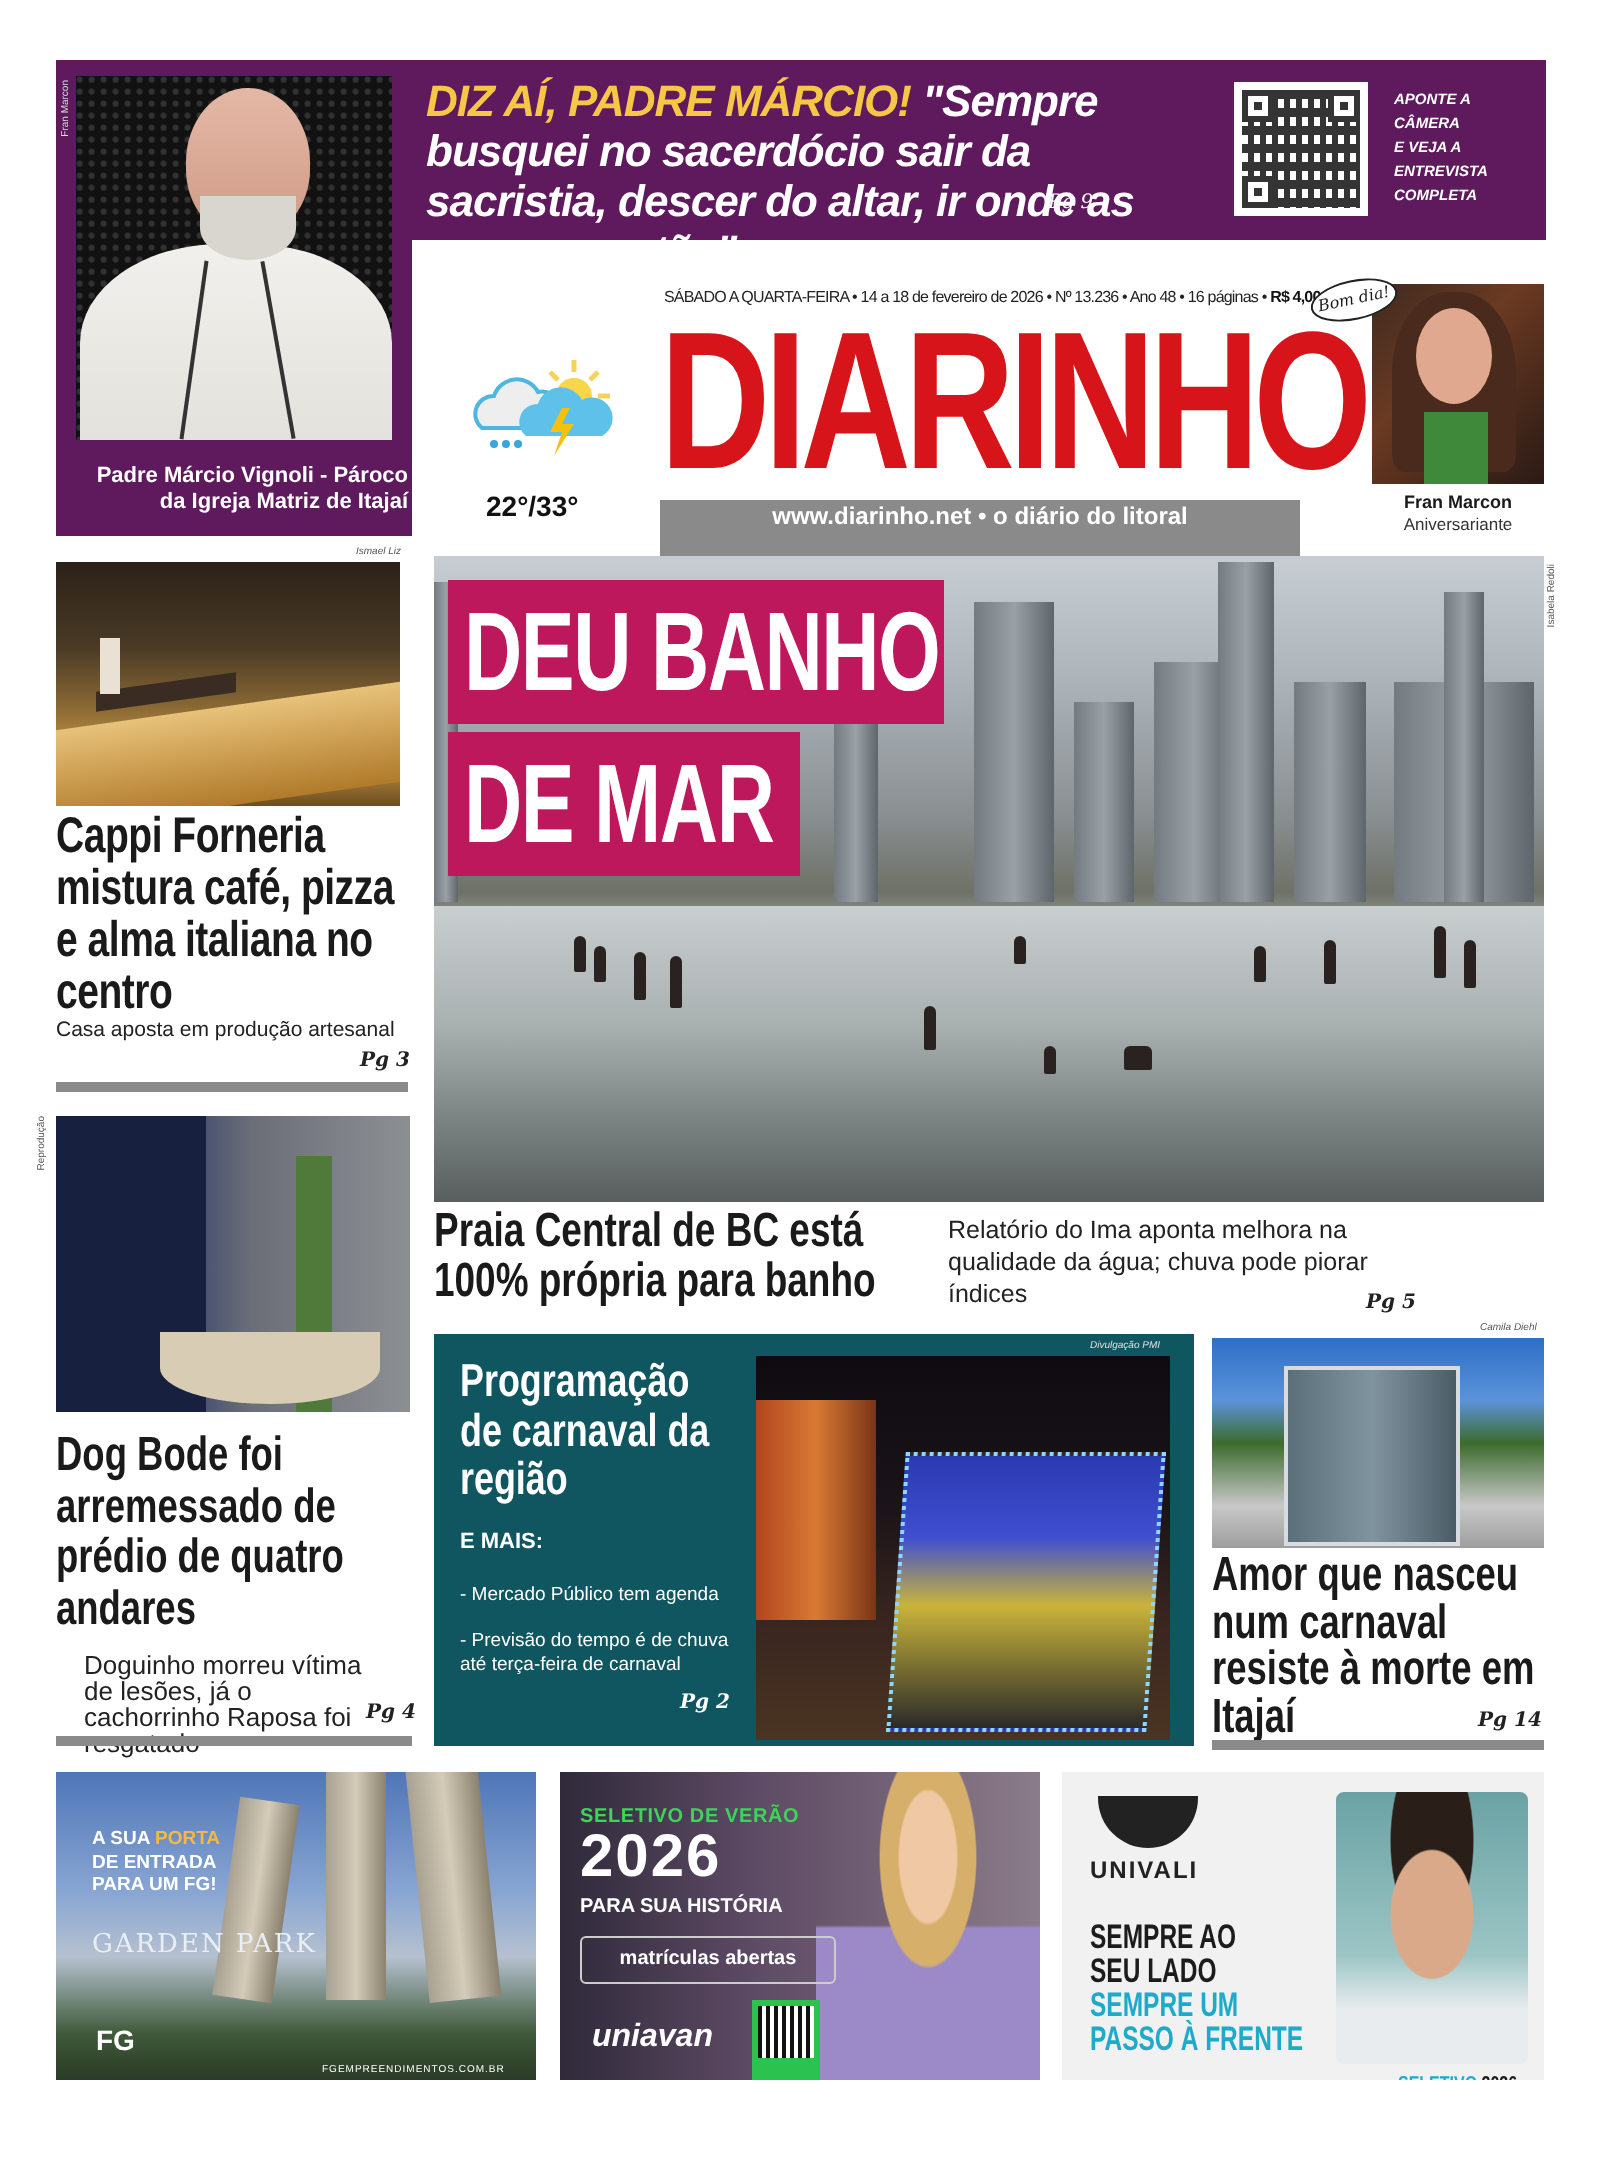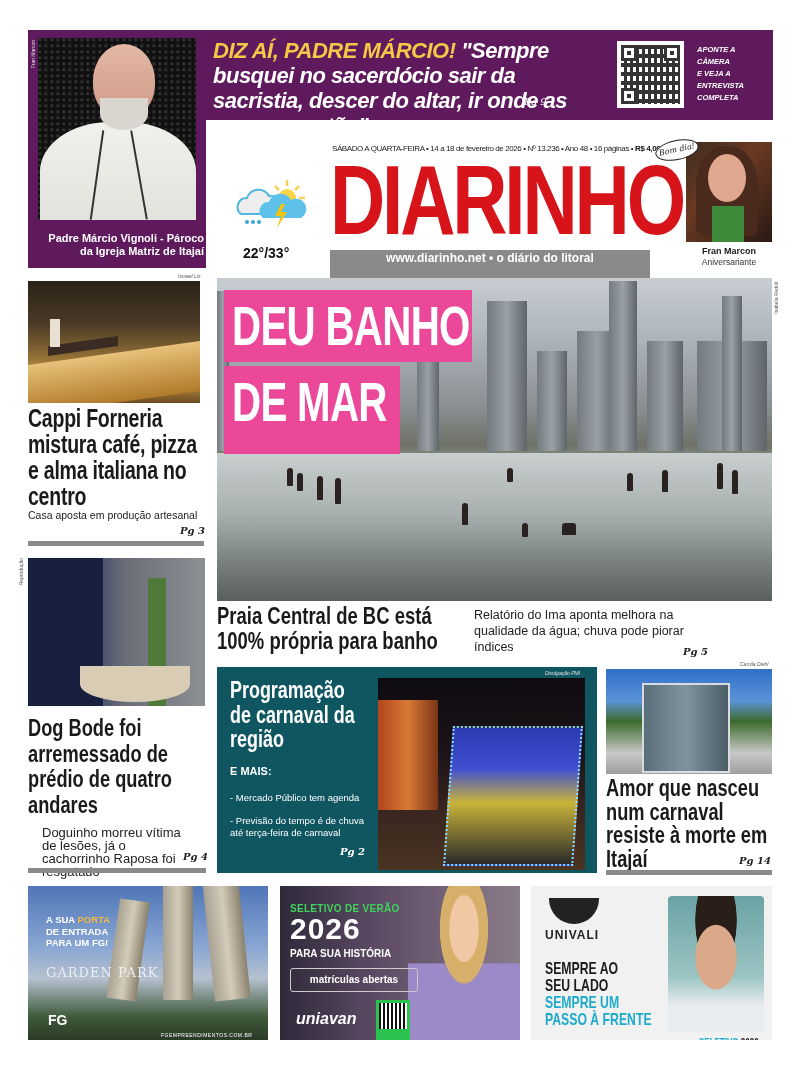--- a/index.html
+++ b/index.html
@@ -71,23 +71,23 @@
   .dog-title { left: 28px; top: 715px; width: 240px; font-size: 24px; line-height: 25.5px; transform: scaleX(0.76); }
   .dog-sub { left: 42px; top: 826px; width: 150px; font-size: 13px; line-height: 13px; color: #222; }
 
   
   .main-photo { left: 217px; top: 278px; width: 555px; height: 323px; overflow: hidden;
     background: linear-gradient(180deg, #c7cdd2 0%, #aeb6bc 18%, #8a8f92 40%, #6e7166 52%, #bfc4c1 62%, #9ea3a2 78%, #6c706e 100%); }
   .main-photo .bldg { position: absolute; bottom: 150px; background: linear-gradient(90deg, #737a80, #9aa1a6, #5f666b); }
   .main-photo .sea { position: absolute; left: 0; top: 175px; width: 100%; height: 150px;
     background: linear-gradient(180deg, #c9cecf 0%, #a9b0b0 40%, #7d8584 70%, #565d5c 100%); }
   .main-photo .person { position: absolute; width: 6px; height: 18px; background: #2a2220; border-radius: 3px 3px 1px 1px; }
-  .headline-box { position: absolute; background: #ec4899; color: #fff; font-family: "Liberation Sans", sans-serif; font-weight: bold; padding: 0 8px; }
+  .headline-box { position: absolute; background: #be185d; color: #fff; font-family: "Liberation Sans", sans-serif; font-weight: bold; padding: 0 8px; }
   .hb-1 { left: 224px; top: 290px; width: 248px; height: 72px; font-size: 56px; line-height: 72px; }
-  .hb-2 { left: 224px; top: 366px; width: 176px; height: 88px; font-size: 56px; line-height: 72px; }
+  .hb-2 { left: 224px; top: 366px; width: 176px; height: 72px; font-size: 56px; line-height: 72px; }
   .hb-inner { display: inline-block; transform: scaleX(0.72); transform-origin: left center; white-space: nowrap; letter-spacing: -1px; }
   .main-title { left: 217px; top: 603px; width: 330px; font-size: 24px; line-height: 25px; transform: scaleX(0.77); }
   .main-sub { left: 474px; top: 607px; width: 220px; font-size: 12.5px; line-height: 16px; color: #222; }
   .main-pg { left: 683px; top: 646px; }
 
   
   .carnaval-box { left: 217px; top: 667px; width: 380px; height: 206px; background: #0f5660; }
   .carnaval-title { left: 230px; top: 678px; width: 180px; font-size: 23px; line-height: 24.5px; color: #fff; font-weight: bold; transform: scaleX(0.78); transform-origin: left top; }
   .carnaval-emais { left: 230px; top: 765px; font-size: 11px; color: #fff; font-weight: bold; }
   .carnaval-item { font-size: 9.5px; color: #fff; line-height: 12px; }

